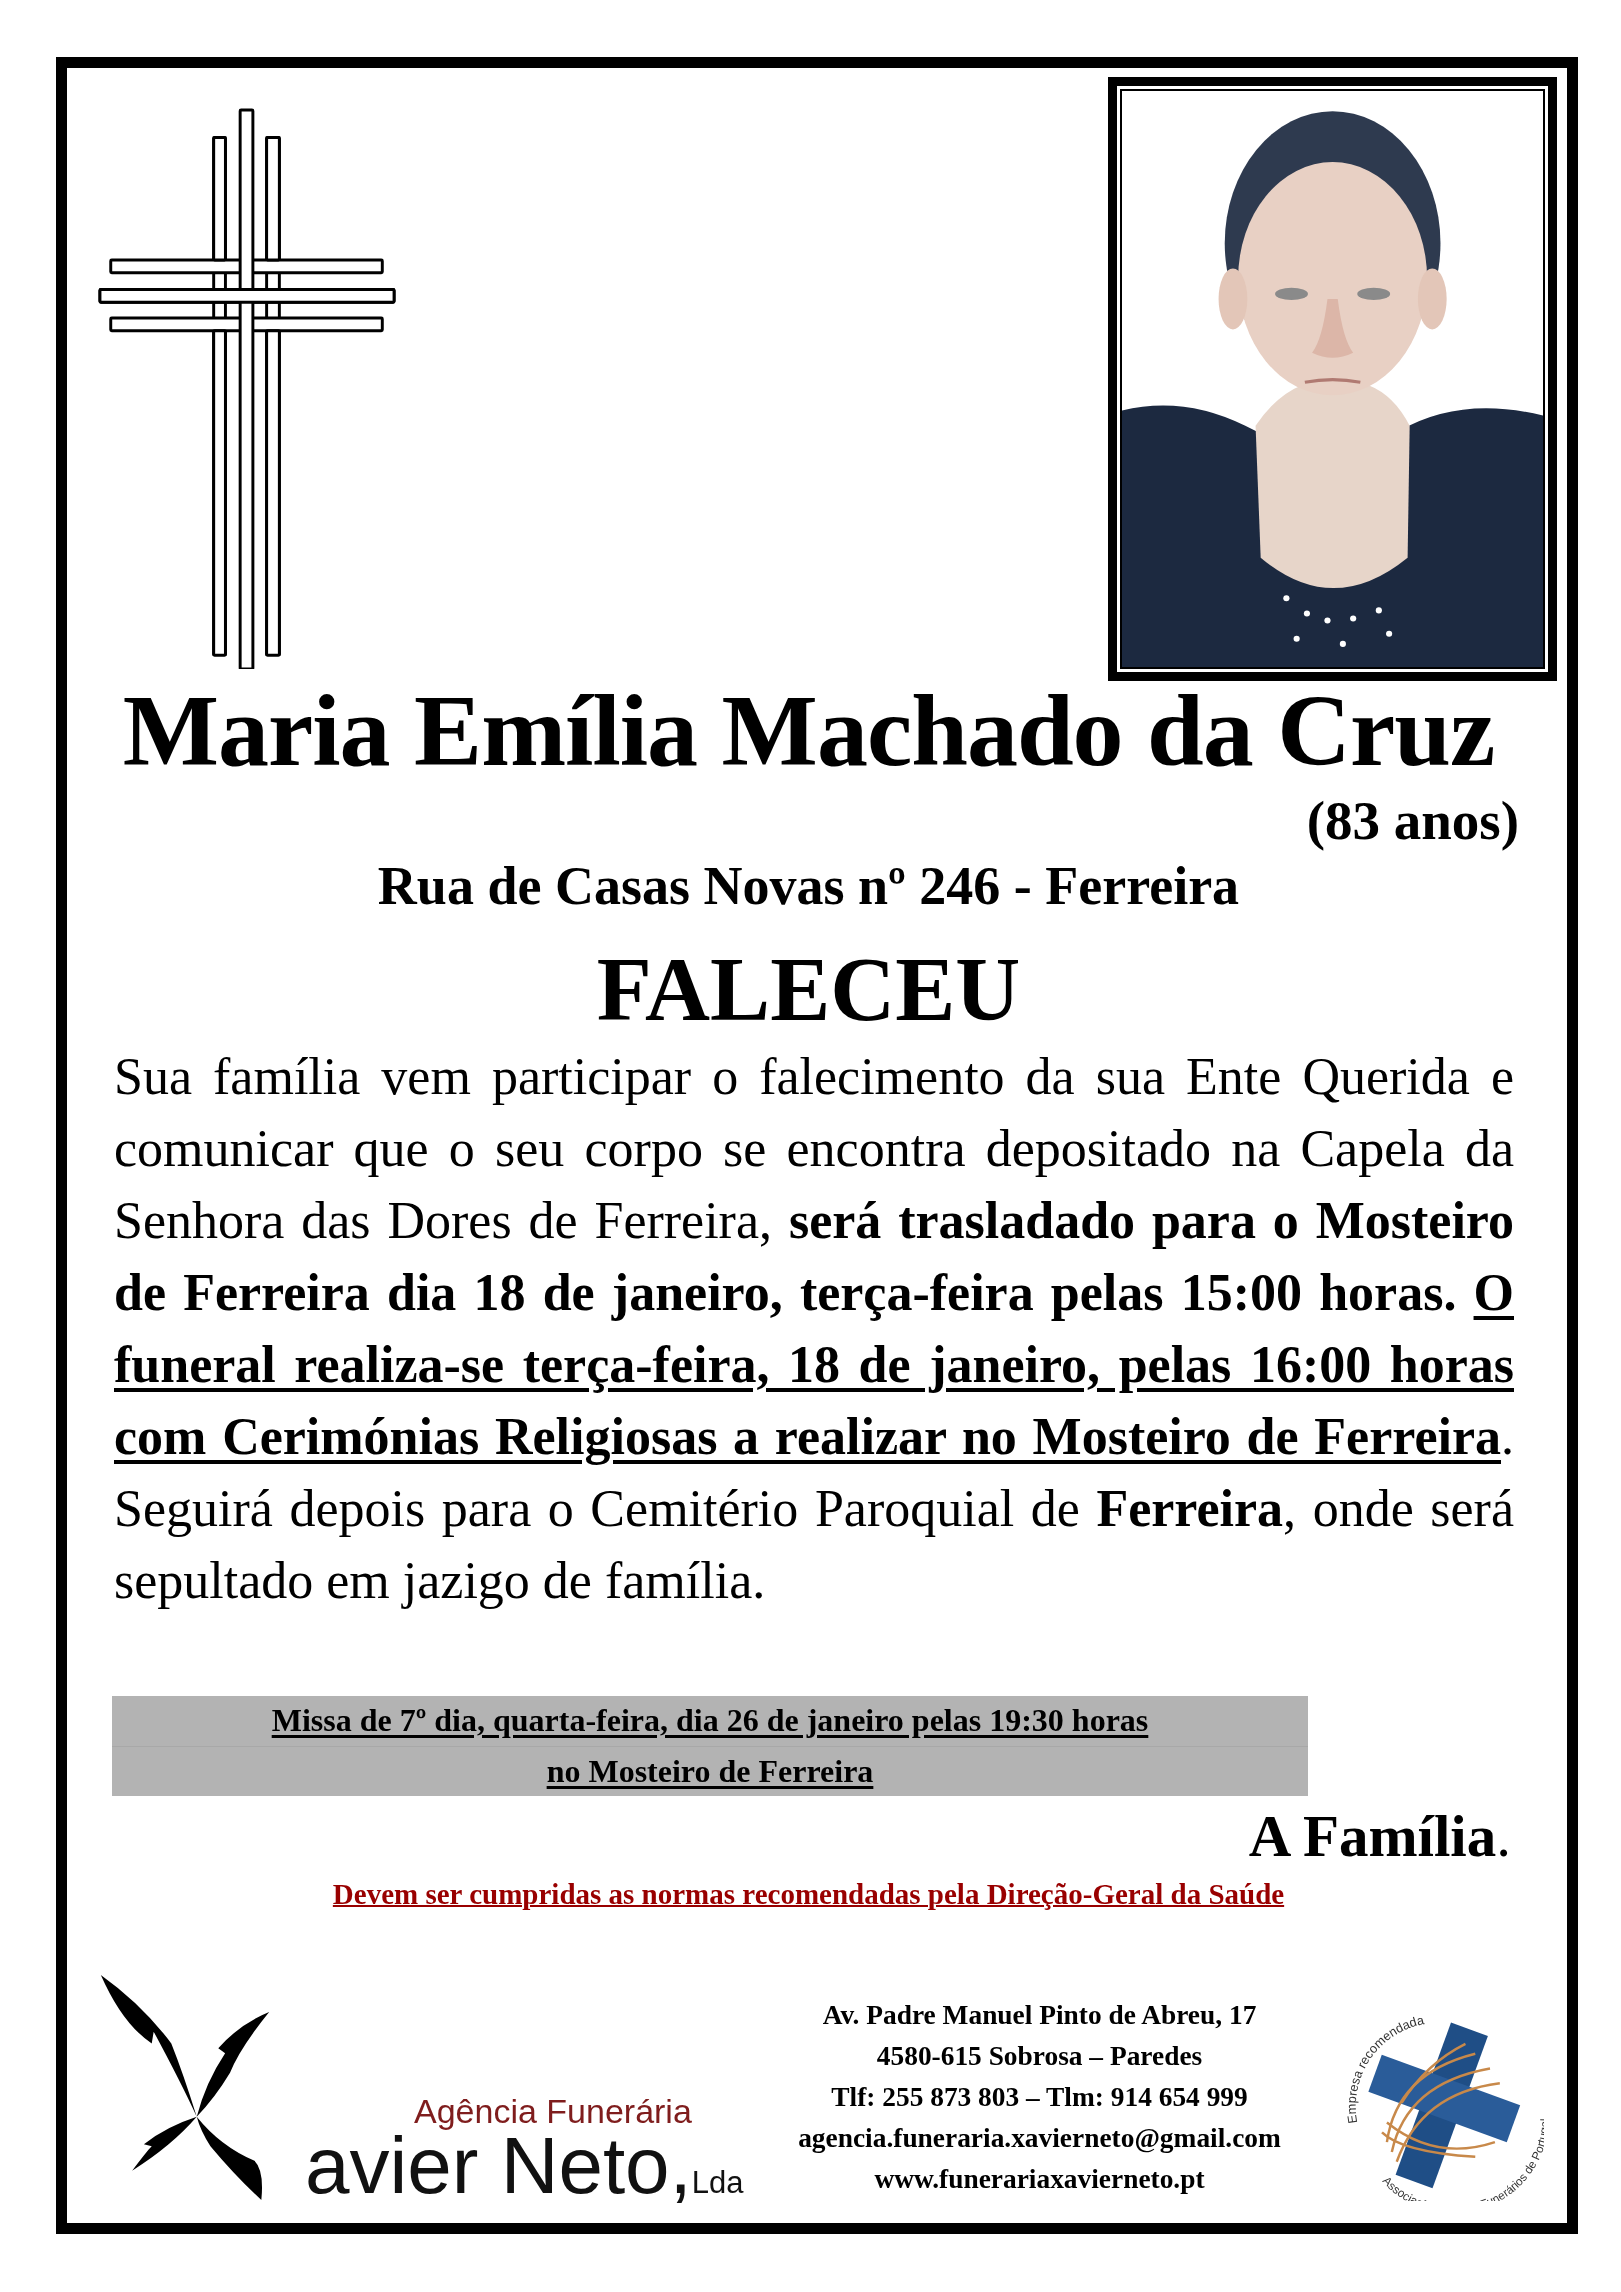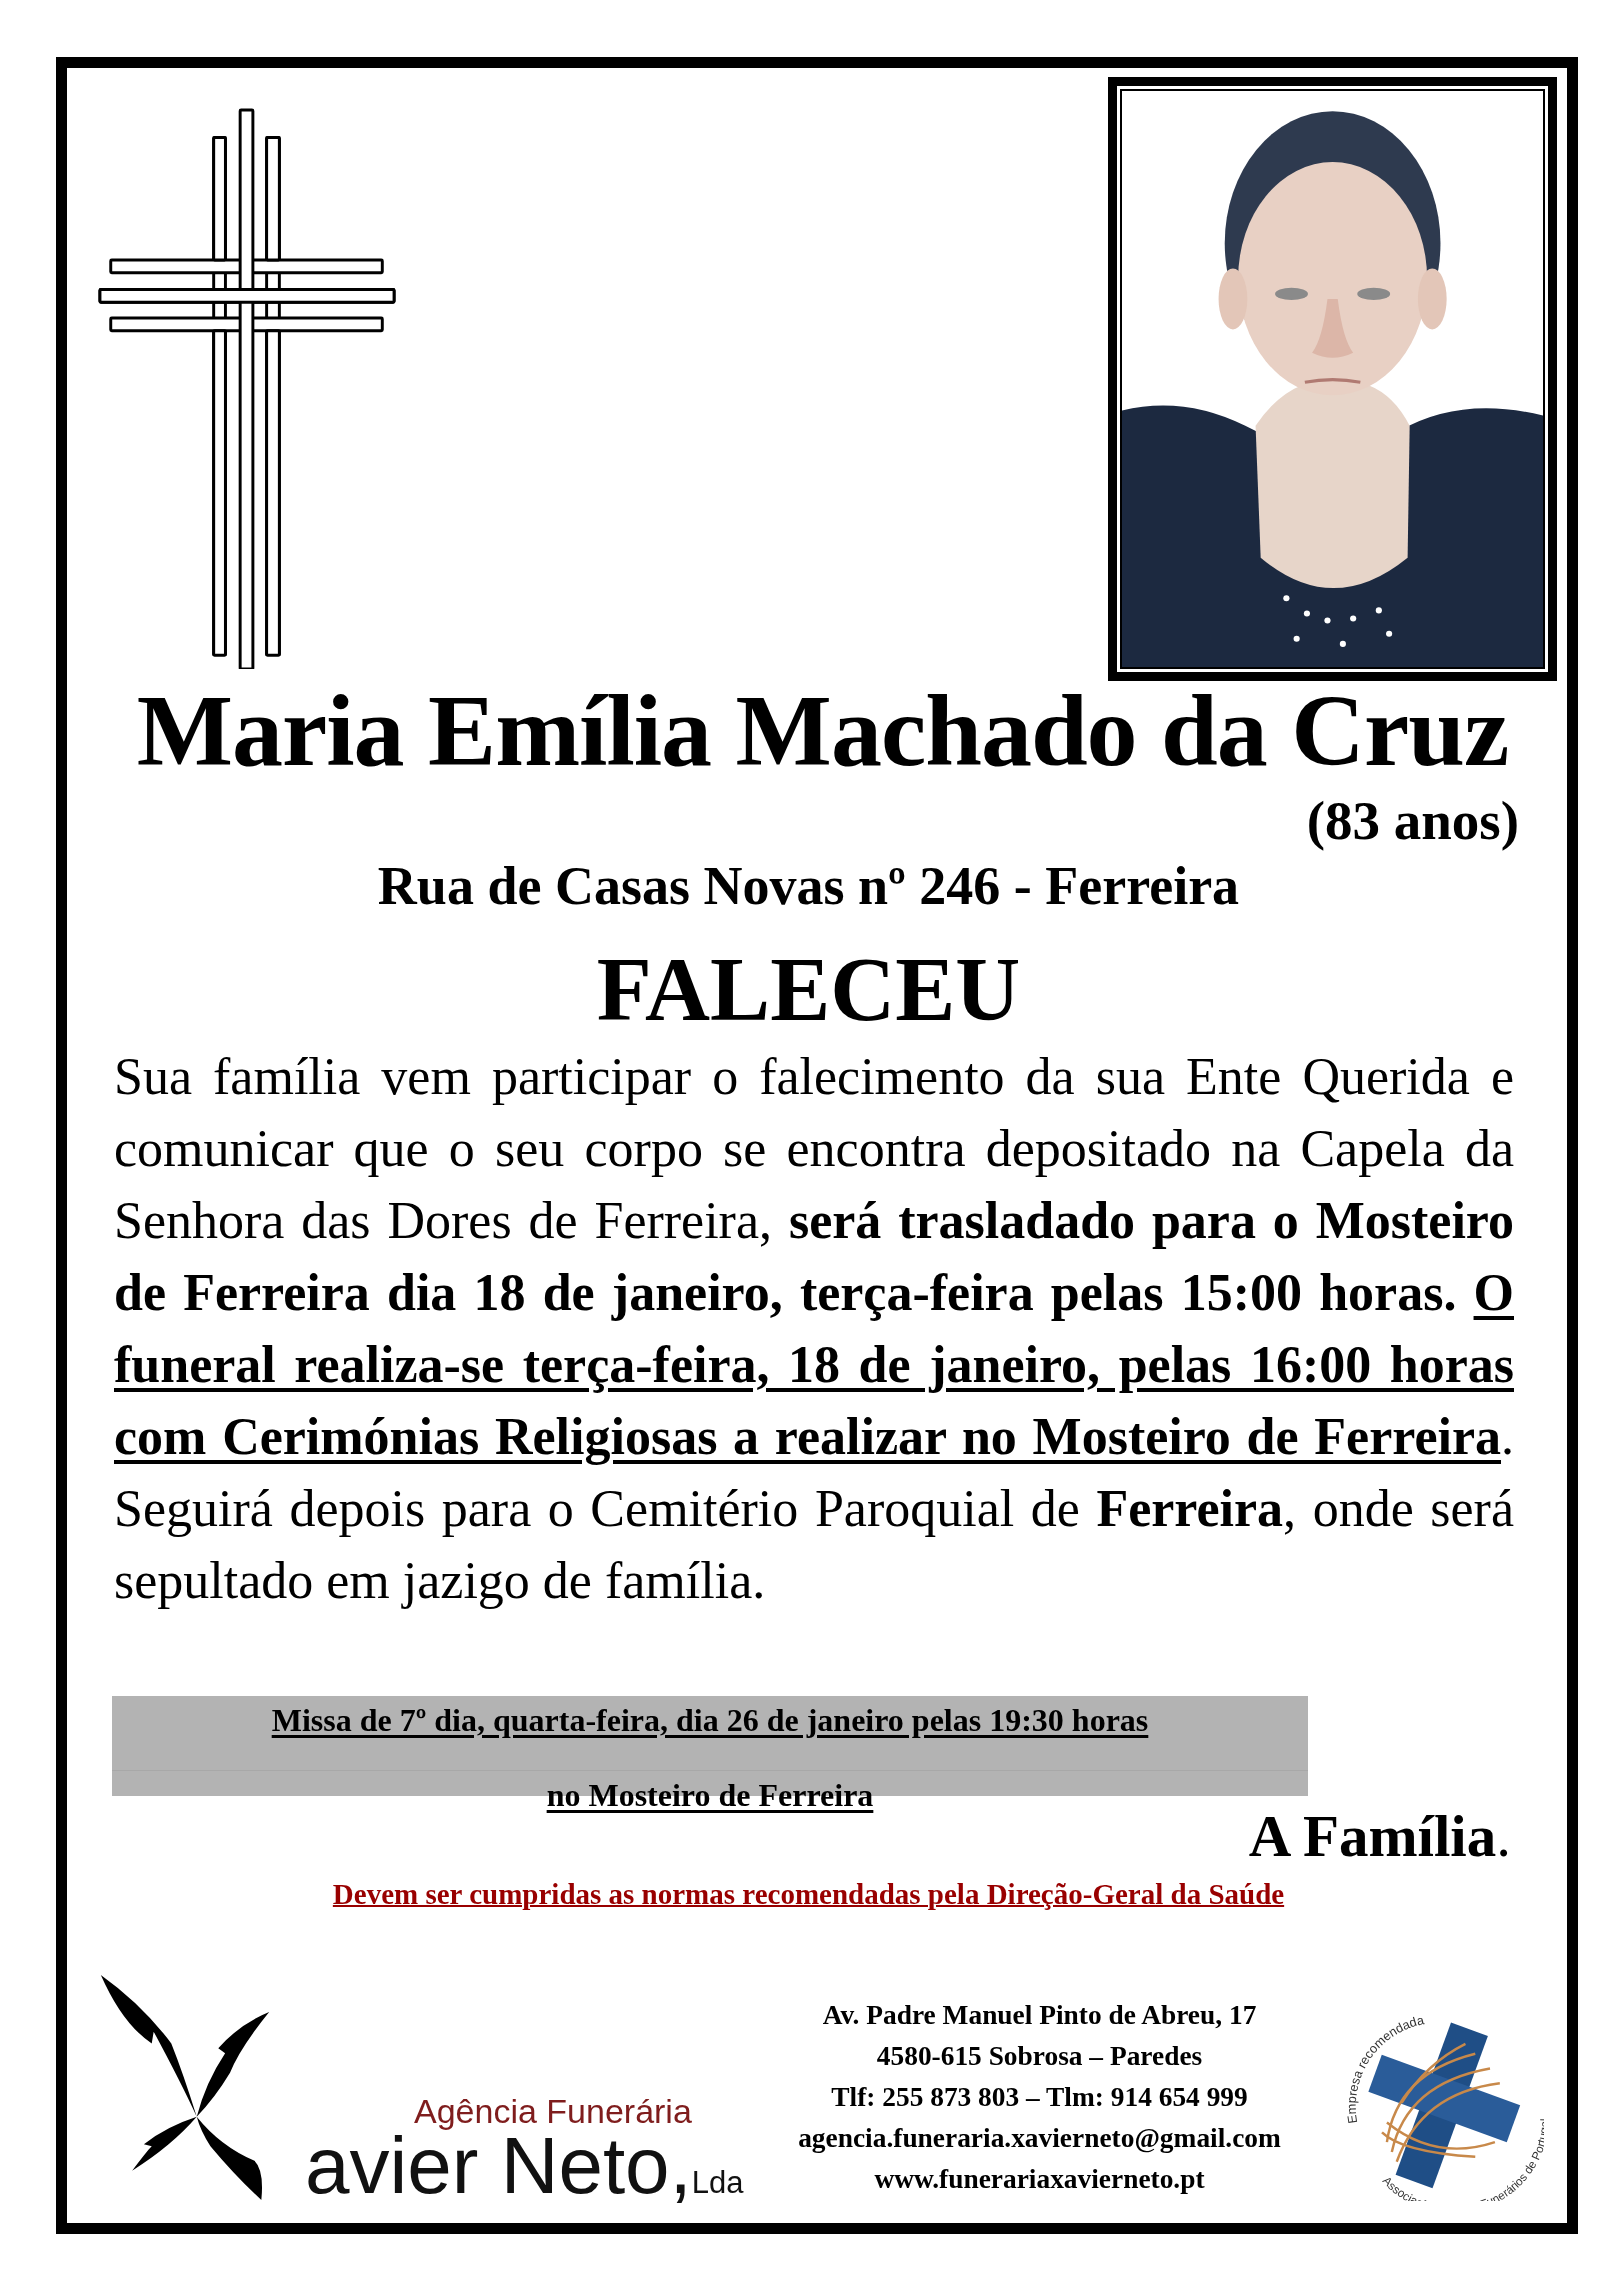--- a/index.html
+++ b/index.html
@@ -6,37 +6,37 @@
     body { width: 1621px; height: 2293px; position: relative; overflow: hidden;
            font-family: "Liberation Serif", "DejaVu Serif", serif; color: #000; }
     .frame { position: absolute; left: 56px; top: 57px; width: 1500px; height: 2155px;
              border: 11.8px solid #000; }
     .cross { position: absolute; left: 98px; top: 108px; width: 299px; height: 561px; }
     .photo-frame { position: absolute; left: 1108px; top: 77px; width: 431px; height: 586px;
                    border: 9.8px solid #000; background: #fff; }
     .photo-inner { position: absolute; left: 2.9px; top: 2.9px; right: 2.9px; bottom: 2.9px;
                    border: 2px solid #000; overflow: hidden; background: #ffffff; }
     .photo-inner svg { width: 100%; height: 100%; display: block; }
-    .name { position: absolute; left: 112px; top: 676px; width: 1421px; text-align: center;
+    .name { position: absolute; left: 98px; top: 676px; width: 1421px; text-align: center;
             font-weight: bold; font-size: 102px; line-height: 110px; letter-spacing: -1px; }
     .age { position: absolute; left: 98px; top: 789px; width: 1421px; text-align: right;
            font-weight: bold; font-size: 55px; line-height: 63px; }
     .address { position: absolute; left: 98px; top: 855px; width: 1421px; text-align: center;
                font-weight: bold; font-size: 54px; line-height: 63px; }
     .died { position: absolute; left: 98px; top: 936px; width: 1421px; text-align: center;
             font-weight: bold; font-size: 90px; line-height: 108px; }
     .body-text { position: absolute; left: 114px; top: 1041px; width: 1400px;
                  font-size: 52px; line-height: 72px; text-align: justify; }
     .body-text b { font-weight: bold; }
     .body-text u { text-decoration: underline; text-decoration-thickness: 3.9px; text-underline-offset: 5.9px; }
     .mass { position: absolute; left: 112px; top: 1696px; width: 1196px; height: 100px;
             background: #b3b3b3; text-align: center; font-weight: bold; font-size: 32px; }
     .mass .line { display: block; height: 50px; line-height: 49px; text-decoration: underline;
                   text-decoration-thickness: 2.9px; text-underline-offset: 3.9px; }
-    .mass .line + .line { border-top: 1px solid #a8a8a8; margin-top: 24px; }
+    .mass .line + .line { border-top: 1px solid #a8a8a8; }
     .family { position: absolute; left: 882px; top: 1797px; width: 629px; text-align: right;
               font-weight: bold; font-size: 59px; line-height: 78px; }
     .family .dot { font-weight: normal; }
     .warning { position: absolute; left: 98px; top: 1875px; width: 1421px; text-align: center;
                font-weight: bold; font-size: 29px; line-height: 39px; color: #990000;
                text-decoration: underline; text-decoration-thickness: 2px; }
     .logo { position: absolute; left: 93px; top: 1965px; width: 647px; height: 265px; }
     .logo svg.x { position: absolute; left: 0; top: 0; width: 230px; height: 240px; }
     .logo .agency-small { position: absolute; left: 321px; top: 127px; font-family: "Liberation Sans", sans-serif;
                           font-size: 34px; line-height: 39px; color: #7f1d1d; }

